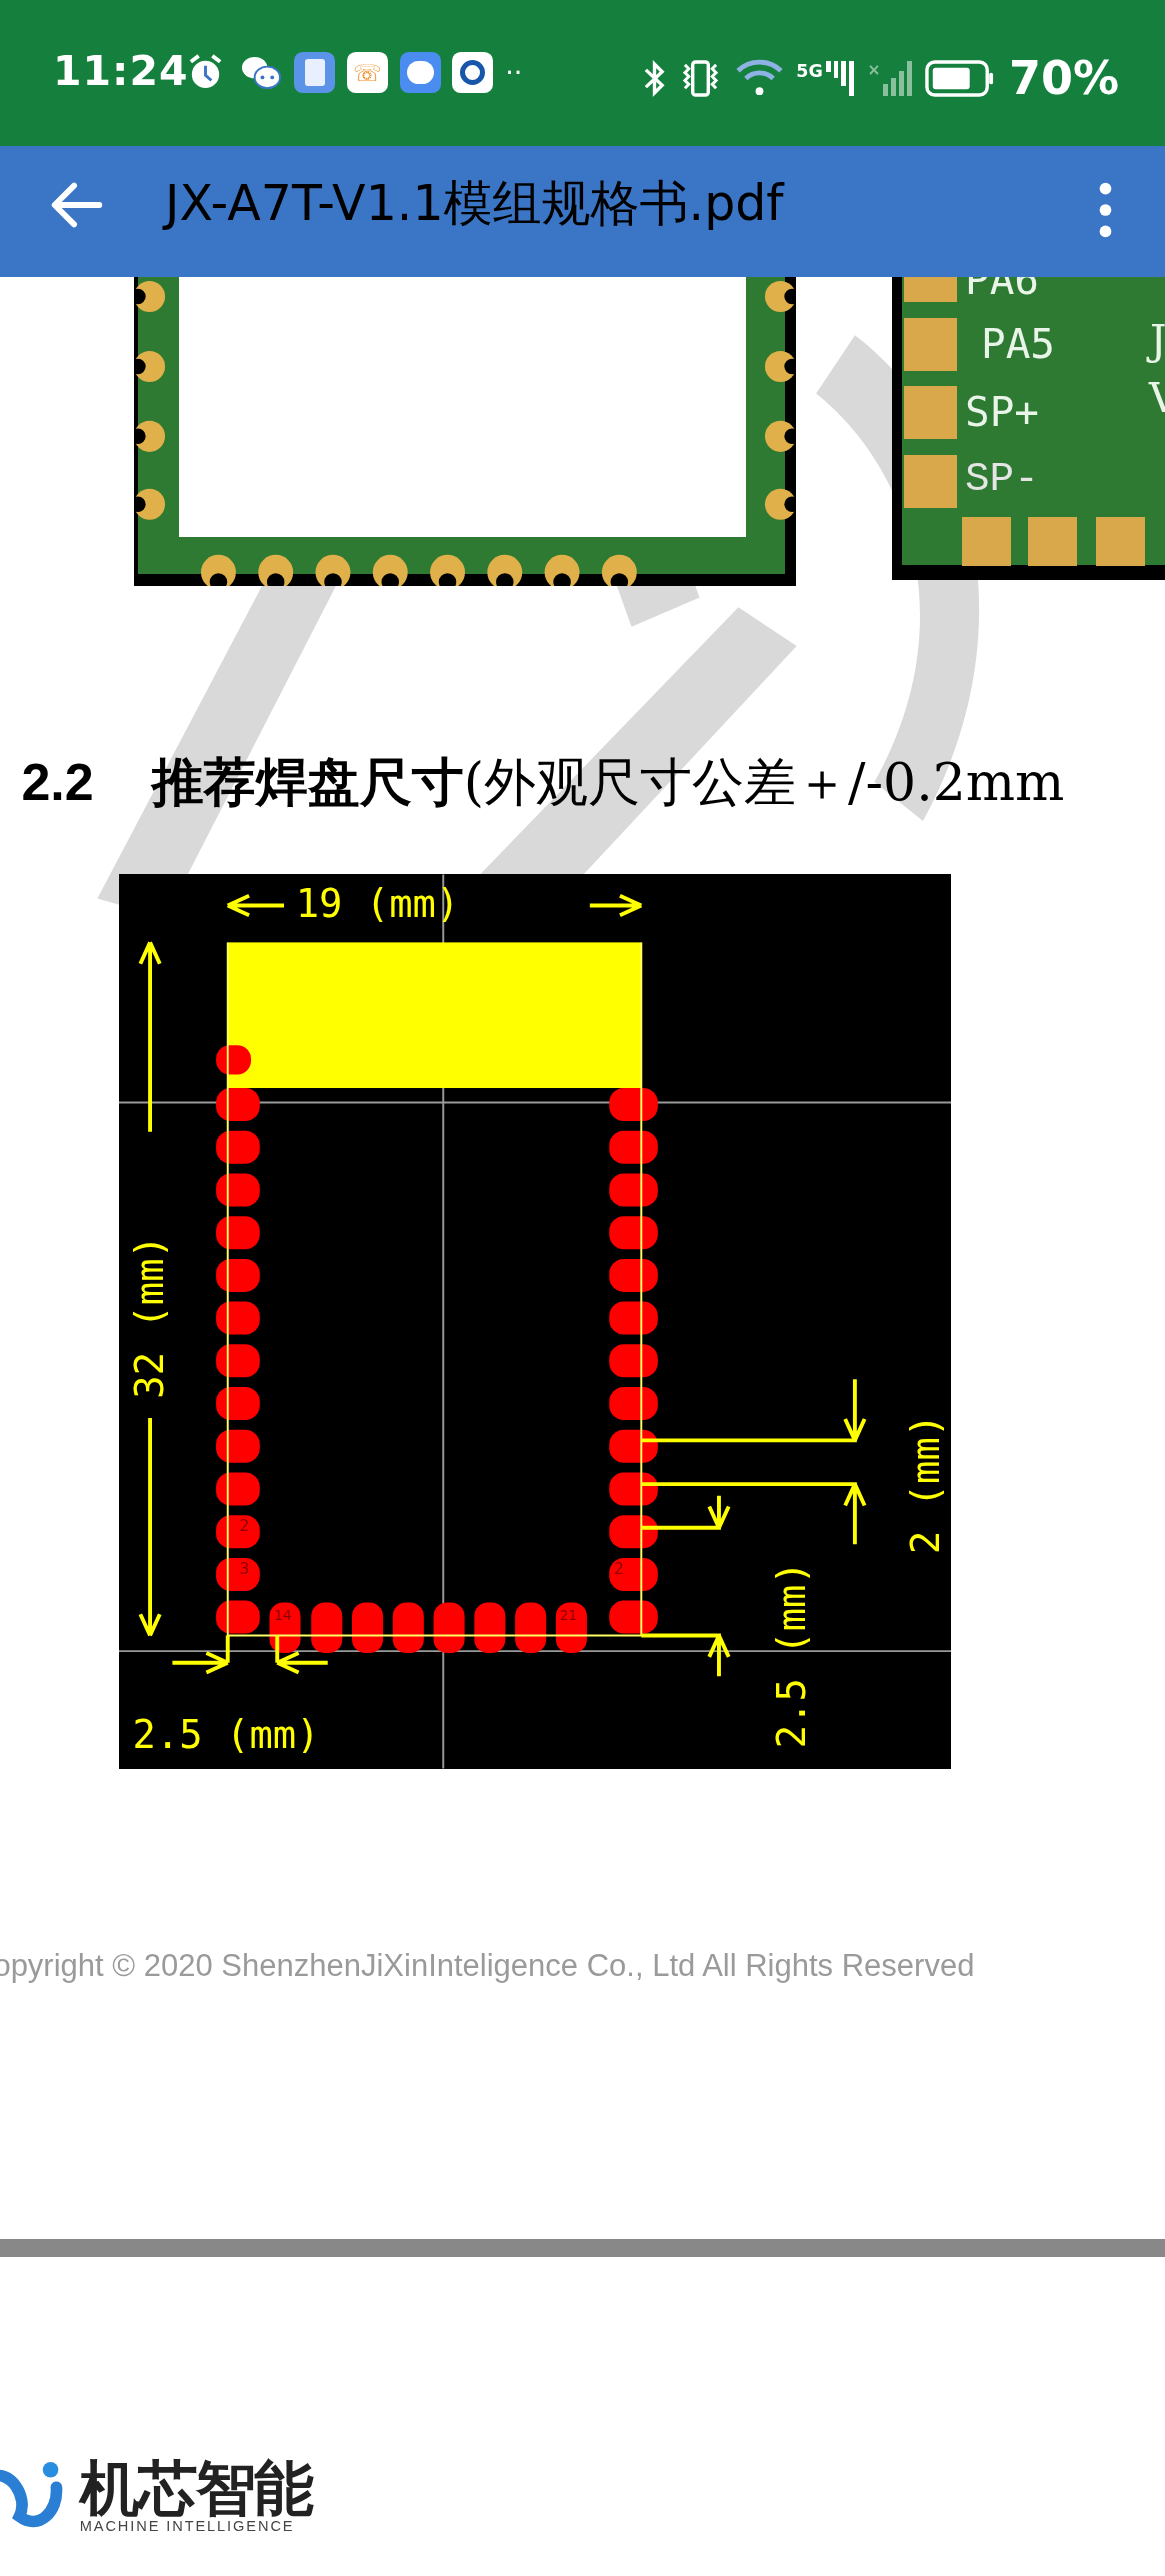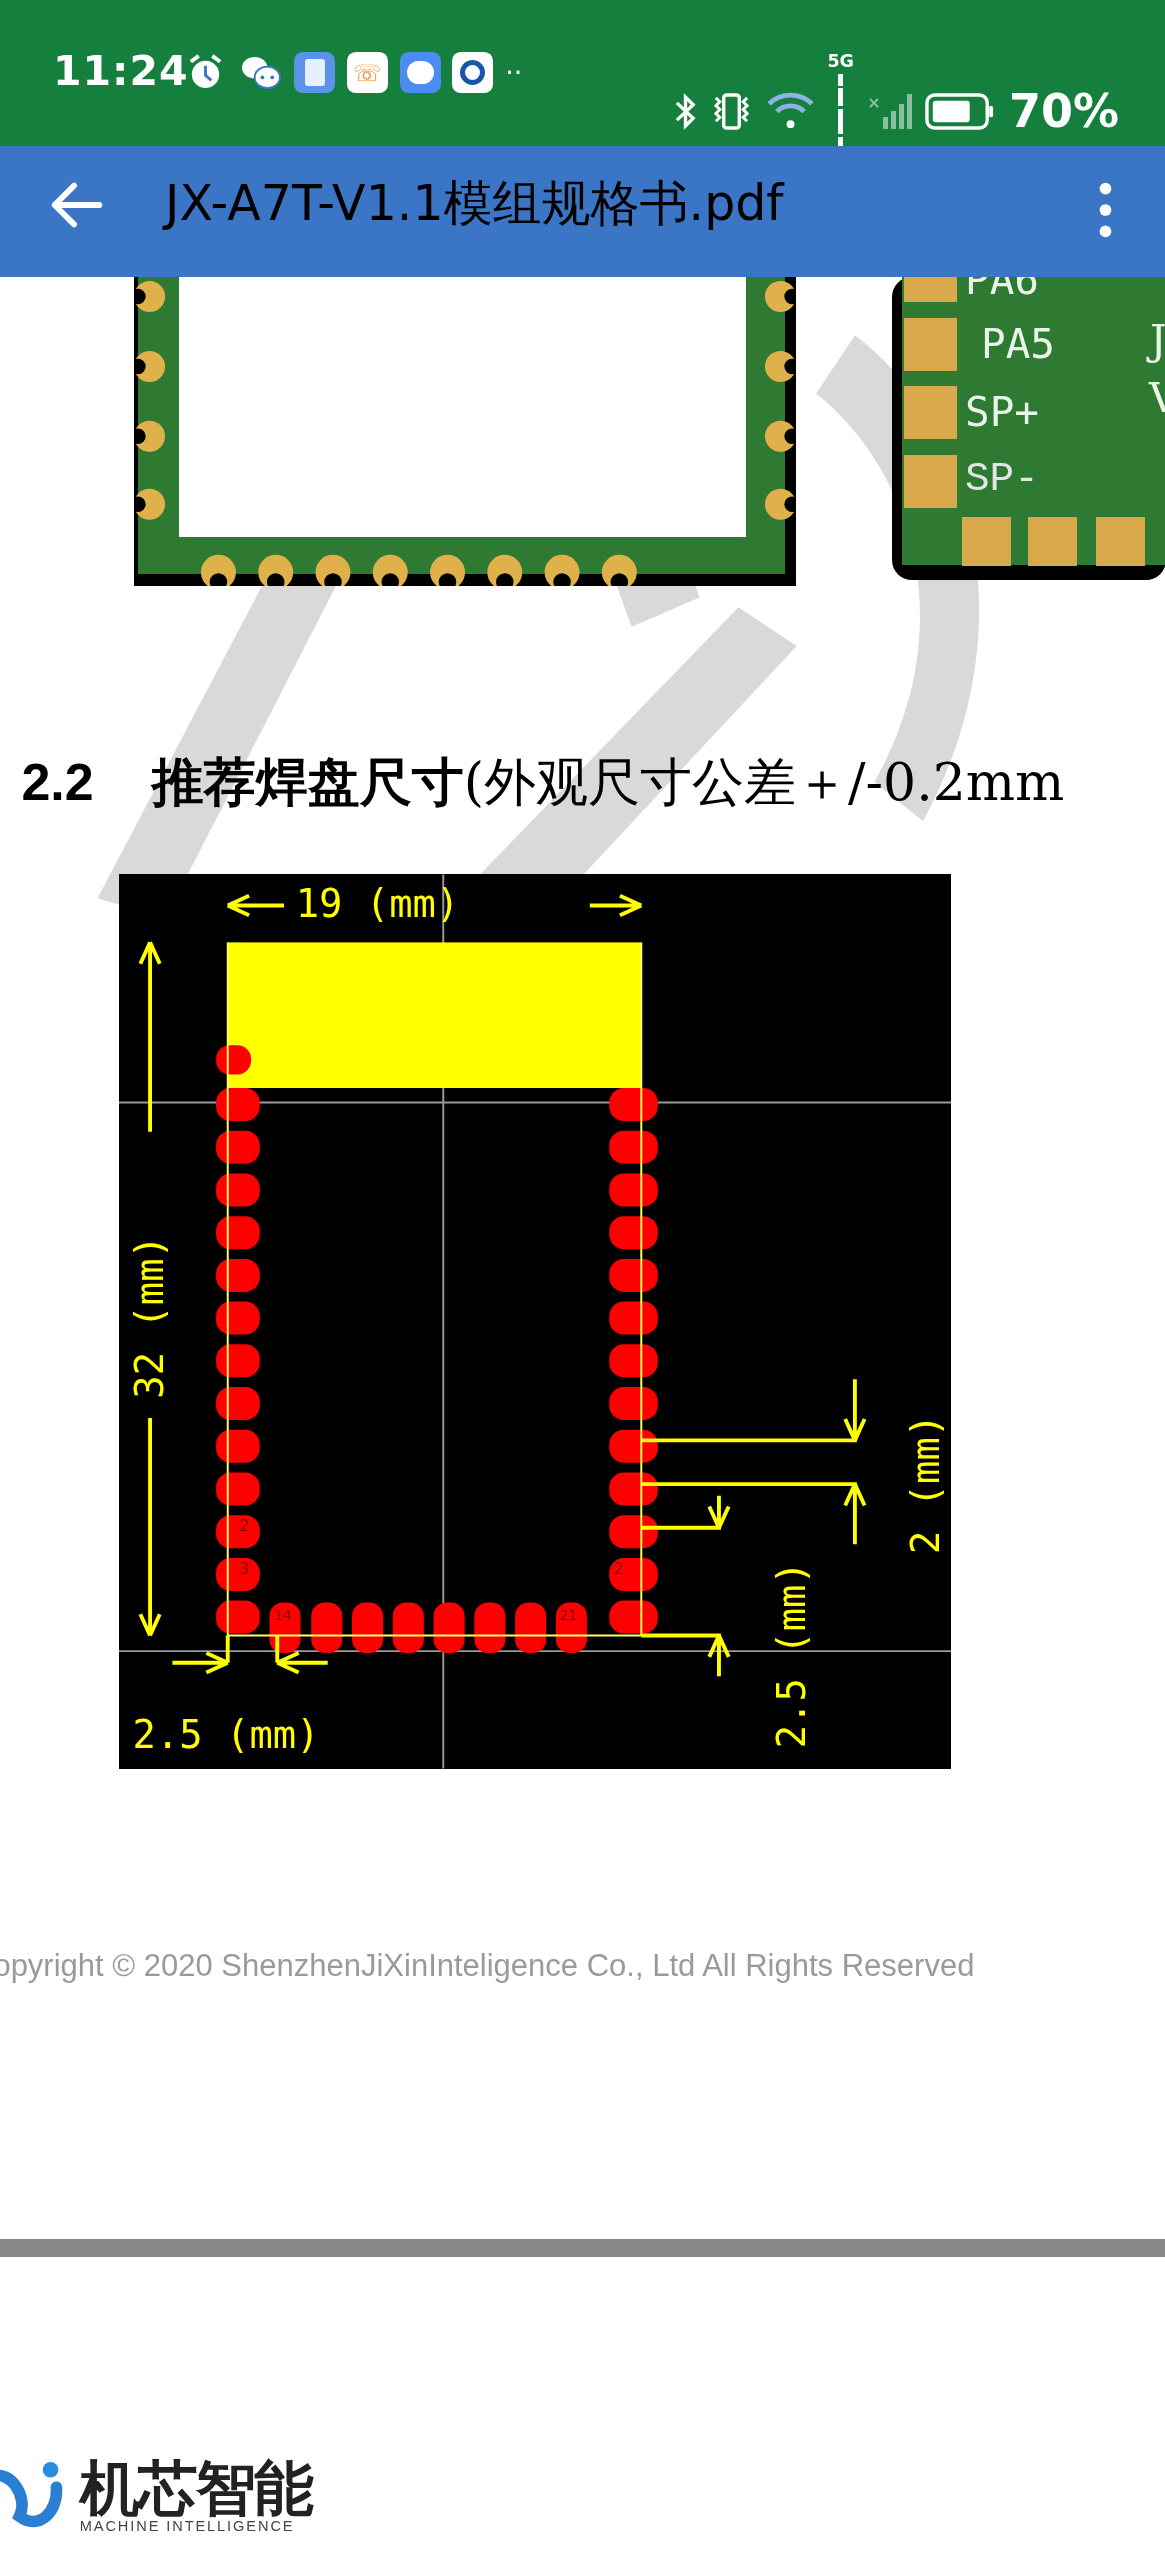--- a/index.html
+++ b/index.html
@@ -61,21 +61,21 @@
       </svg>
     <svg width="43" height="39" viewBox="0 0 44 40">
         <rect x="14" y="3" width="16" height="34" rx="3" stroke="#fff" stroke-width="3.5" fill="none"></rect>
         <path d="M6 6l4 4-4 4 4 4-4 4 4 4-4 4M38 6l-4 4 4 4-4 4 4 4-4 4 4 4" stroke="#fff" stroke-width="3" fill="none"></path>
       </svg>
     <svg width="47" height="39" viewBox="0 0 48 40">
         <path d="M2 12a32 32 0 0 1 44 0" stroke="#8fb2e4" stroke-width="5" fill="none"></path>
         <path d="M10 20a20 20 0 0 1 28 0" stroke="#8fb2e4" stroke-width="5" fill="none"></path>
         <circle cx="24" cy="33" r="4" fill="#fff"></circle>
       </svg>
-    <span style="display:flex;align-items:center;gap:2.9px;flex-direction:column;">
+    <span style="display:flex;align-items:flex-start;gap:2.9px;">
         <span style="font-size:17.5px;align-self:flex-start;">5G</span>
         <i style="display:inline-block;width:4.9px;height:11.7px;background:#fff;"></i>
         <i style="display:inline-block;width:4.9px;height:17.5px;background:#fff;"></i>
         <i style="display:inline-block;width:4.9px;height:25px;background:#fff;"></i>
         <i style="display:inline-block;width:4.9px;height:35px;background:#fff;"></i>
       </span>
     <span style="display:flex;align-items:flex-end;gap:2.9px;opacity:0.5;">
         <span style="font-size:15.5px;align-self:flex-start;">×</span>
         <i style="display:inline-block;width:4.9px;height:11.7px;background:#fff;"></i>
         <i style="display:inline-block;width:4.9px;height:17.5px;background:#fff;"></i>
@@ -147,21 +147,21 @@
           <circle cx="205" cy="314" r="9"></circle>
           <circle cx="264" cy="314" r="9"></circle>
           <circle cx="323" cy="314" r="9"></circle>
           <circle cx="382" cy="314" r="9"></circle>
           <circle cx="441" cy="314" r="9"></circle>
           <circle cx="500" cy="314" r="9"></circle>
       </g>
     </svg>
   </div>
 
-  <div style="position:absolute;left:892px;top:0;width:274px;height:303px;background:#000;border-radius:20px;">
+  <div style="position:absolute;left:892px;top:0;width:274px;height:303px;background:#000;">
     <div style="position:absolute;left:9.7px;top:0;width:264px;height:288px;background:#2e7a32;"></div>
     <div style="position:absolute;left:11.7px;top:0;width:53px;height:25px;background:#d9a84a;"></div>
     <div style="position:absolute;left:11.7px;top:41px;width:53px;height:53px;background:#d9a84a;"></div>
     <div style="position:absolute;left:11.7px;top:109px;width:53px;height:53px;background:#d9a84a;"></div>
     <div style="position:absolute;left:11.7px;top:178px;width:53px;height:53px;background:#d9a84a;"></div>
     <div style="position:absolute;left:70px;top:240px;width:49px;height:49px;background:#d9a84a;"></div>
     <div style="position:absolute;left:136px;top:240px;width:49px;height:49px;background:#d9a84a;"></div>
     <div style="position:absolute;left:204px;top:240px;width:49px;height:49px;background:#d9a84a;"></div>
     <div style="position:absolute;left:73px;top:-21.4px;color:#e8f5e8;font-size:41px;font-family:'DejaVu Sans Mono',monospace;">PA6</div>
     <div style="position:absolute;left:73px;top:43px;color:#e8f5e8;font-size:41px;font-family:'DejaVu Sans Mono',monospace;margin-left:16px;">PA5</div>

